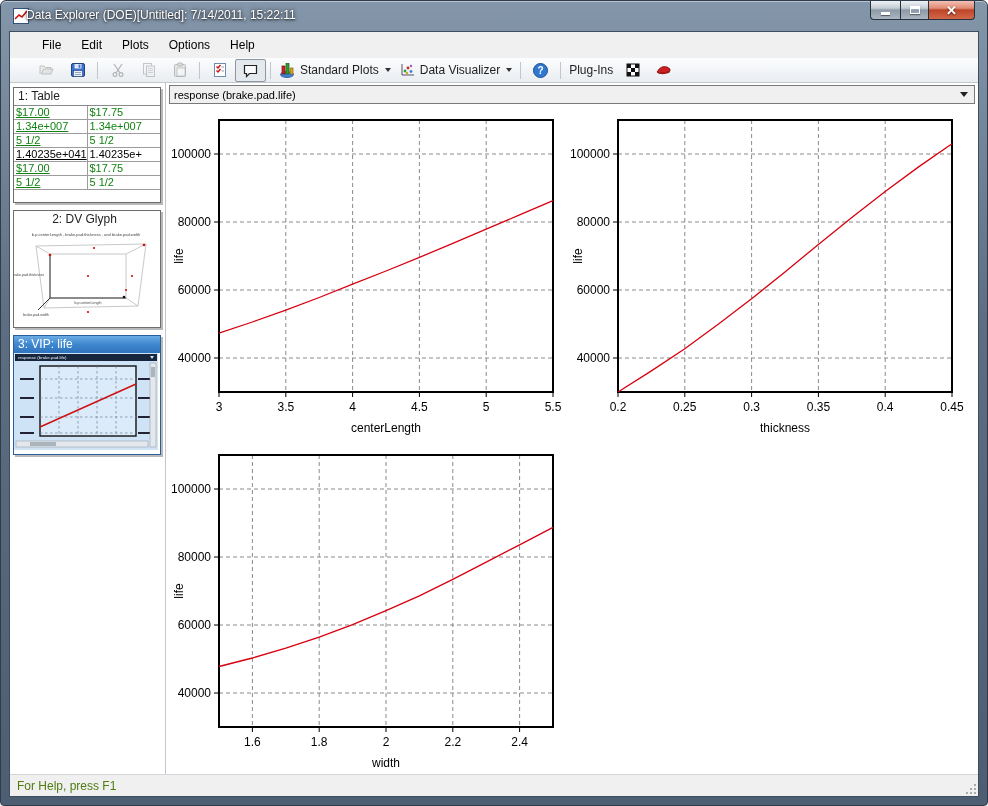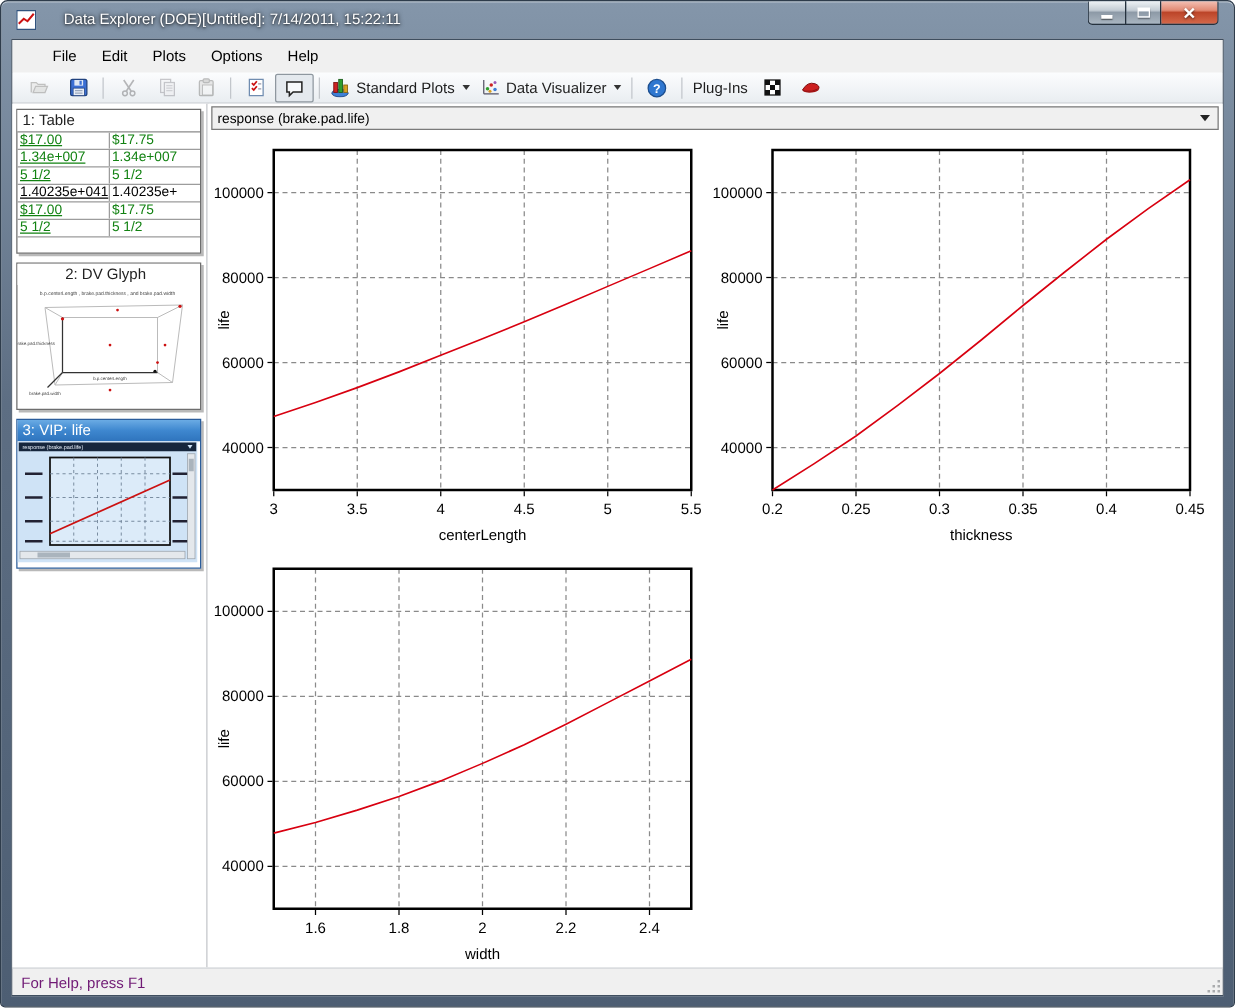--- a/index.html
+++ b/index.html
@@ -5,21 +5,21 @@
   html,body{margin:0;padding:0;width:988px;height:806px;overflow:hidden;
     font-family:"Liberation Sans",sans-serif;-webkit-font-smoothing:antialiased;}
   .frame{position:absolute;inset:0;background:linear-gradient(#8496aa,#5d6e83 40%,#4d5e73);
     border:1px solid #2e3c4b;border-radius:6px 6px 4px 4px;box-sizing:border-box;
     box-shadow:inset 0 1px 0 rgba(255,255,255,.45);}
   
   .titlebar{position:absolute;left:0;right:0;top:0;height:30px;}
   .win-icon{position:absolute;left:12px;top:7px;width:16px;height:16px;background:#fff;
     border:1px solid #31537d;box-sizing:border-box;}
   .win-icon svg{display:block}
-  .title-text{position:absolute;left:50px;top:7px;font-size:12px;color:#fff;
+  .title-text{position:absolute;left:25px;top:7px;font-size:12px;color:#fff;
     text-shadow:0 0 4px rgba(0,0,0,.8),0 1px 2px rgba(0,0,0,.6);white-space:nowrap;}
   .caption-btns{position:absolute;right:12px;top:0;display:flex;}
   .cap-btn{height:19px;border:1px solid #25313d;border-top:none;box-sizing:border-box;
     display:flex;align-items:center;justify-content:center;
     background:linear-gradient(#eef2f5,#c3ccd4 40%,#8d9aa7 50%,#aab6c1);}
   .cap-btn.min{width:30px;border-radius:0 0 0 4px;border-right:none;}
   .cap-btn.max{width:29px;}
   .cap-btn.close{width:46px;border-radius:0 0 4px 0;border-left:none;
     background:linear-gradient(#f3c0b4,#e28a74 40%,#bc4529 50%,#d4684a);}
   .glyph-min{width:9px;height:3px;background:#fff;box-shadow:0 1px 1px rgba(0,0,0,.5);margin-top:6px;}
@@ -27,21 +27,21 @@
     box-sizing:border-box;box-shadow:0 1px 1px rgba(0,0,0,.4);}
   .glyph-close{color:#fff;font-size:13px;font-weight:bold;text-shadow:0 1px 2px rgba(0,0,0,.6);line-height:1;}
   
   .client{position:absolute;left:8px;right:8px;top:30px;bottom:8px;background:#f0f0f0;
     border:1px solid #3f4e5f;box-sizing:border-box;}
   .menubar{position:absolute;left:0;right:0;top:0;height:26px;background:#f0f0f0;
     display:flex;align-items:center;padding-left:22px;}
   .menu-item{font-size:12px;color:#000;padding:4px 10px;cursor:default;}
   .toolbar{position:absolute;left:0;right:0;top:26px;height:25px;
     background:linear-gradient(#fcfdfe,#e9edf1);border-bottom:1px solid #c4c9cf;
-    box-sizing:border-box;display:flex;align-items:center;padding-left:6px;}
+    box-sizing:border-box;display:flex;align-items:center;padding-left:21px;}
   .tb-btn{height:21px;min-width:23px;display:flex;align-items:center;justify-content:center;
     gap:4px;padding:0 3px;border:1px solid transparent;border-radius:2px;font-size:12px;color:#1e1e1e;}
   .tb-btn.disabled{opacity:.45;filter:grayscale(85%);}
   .tb-btn.pressed{border:1px solid #8e979f;background:#e4e9ee;}
   .tb-sep{width:1px;height:17px;background:#c2c6cb;margin:0 4px;}
   .dd-arrow{width:0;height:0;border-left:3.5px solid transparent;border-right:3.5px solid transparent;
     border-top:4px solid #333;margin-left:2px;}
   .tb-label{white-space:nowrap;}
   
   .content{position:absolute;left:0;right:0;top:51px;bottom:22px;background:#fff;}
@@ -61,21 +61,21 @@
   .tbl-cell.black{color:#000;}
   .main{position:absolute;left:157px;right:0;top:0;bottom:0;background:#fff;}
   .combo{position:absolute;left:2px;right:3px;top:2px;height:19px;background:#f0f0f0;
     border:1px solid #7a7a7a;box-sizing:border-box;display:flex;align-items:center;}
   .combo-text{font-size:11px;color:#000;padding-left:4px;flex:1;}
   .combo-arrow{width:0;height:0;border-left:4px solid transparent;border-right:4px solid transparent;
     border-top:5px solid #222;margin-right:6px;}
   .chart{position:absolute;width:400px;height:335px;}
   .statusbar{position:absolute;left:0;right:0;bottom:0;height:22px;background:#f0f0f0;
     border-top:1px solid #d2d5d9;box-sizing:border-box;display:flex;align-items:center;}
-  .status-text{font-size:12px;color:#701a75;padding-left:7px;}
+  .status-text{font-size:12px;color:#4d7c0f;padding-left:7px;}
   .grip{position:absolute;right:2px;bottom:2px;width:12px;height:12px;}
   .grip i{position:absolute;width:2px;height:2px;background:#a9abad;}
   
   .thumb-wrap{display:block;}
 </style>
 </head>
 <body>
 
 <div class="frame">
 

